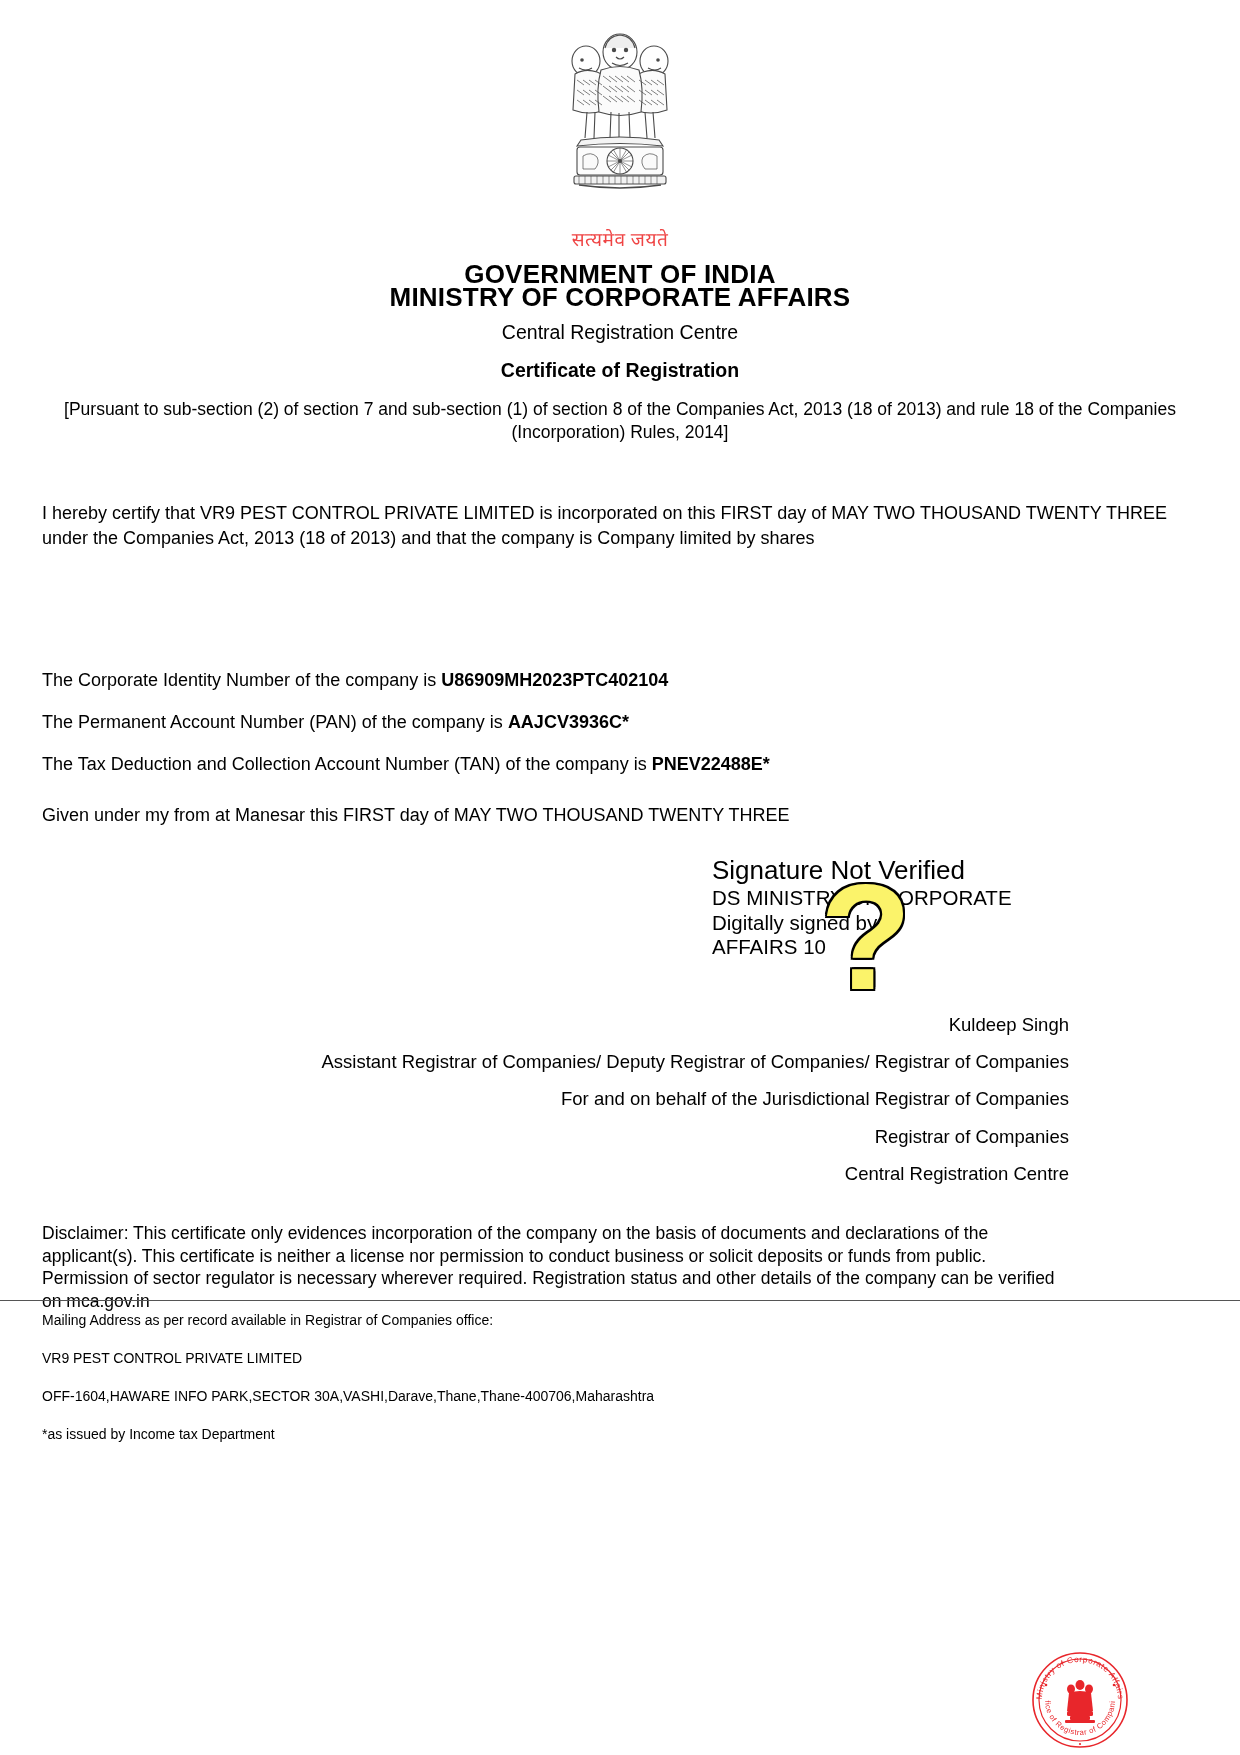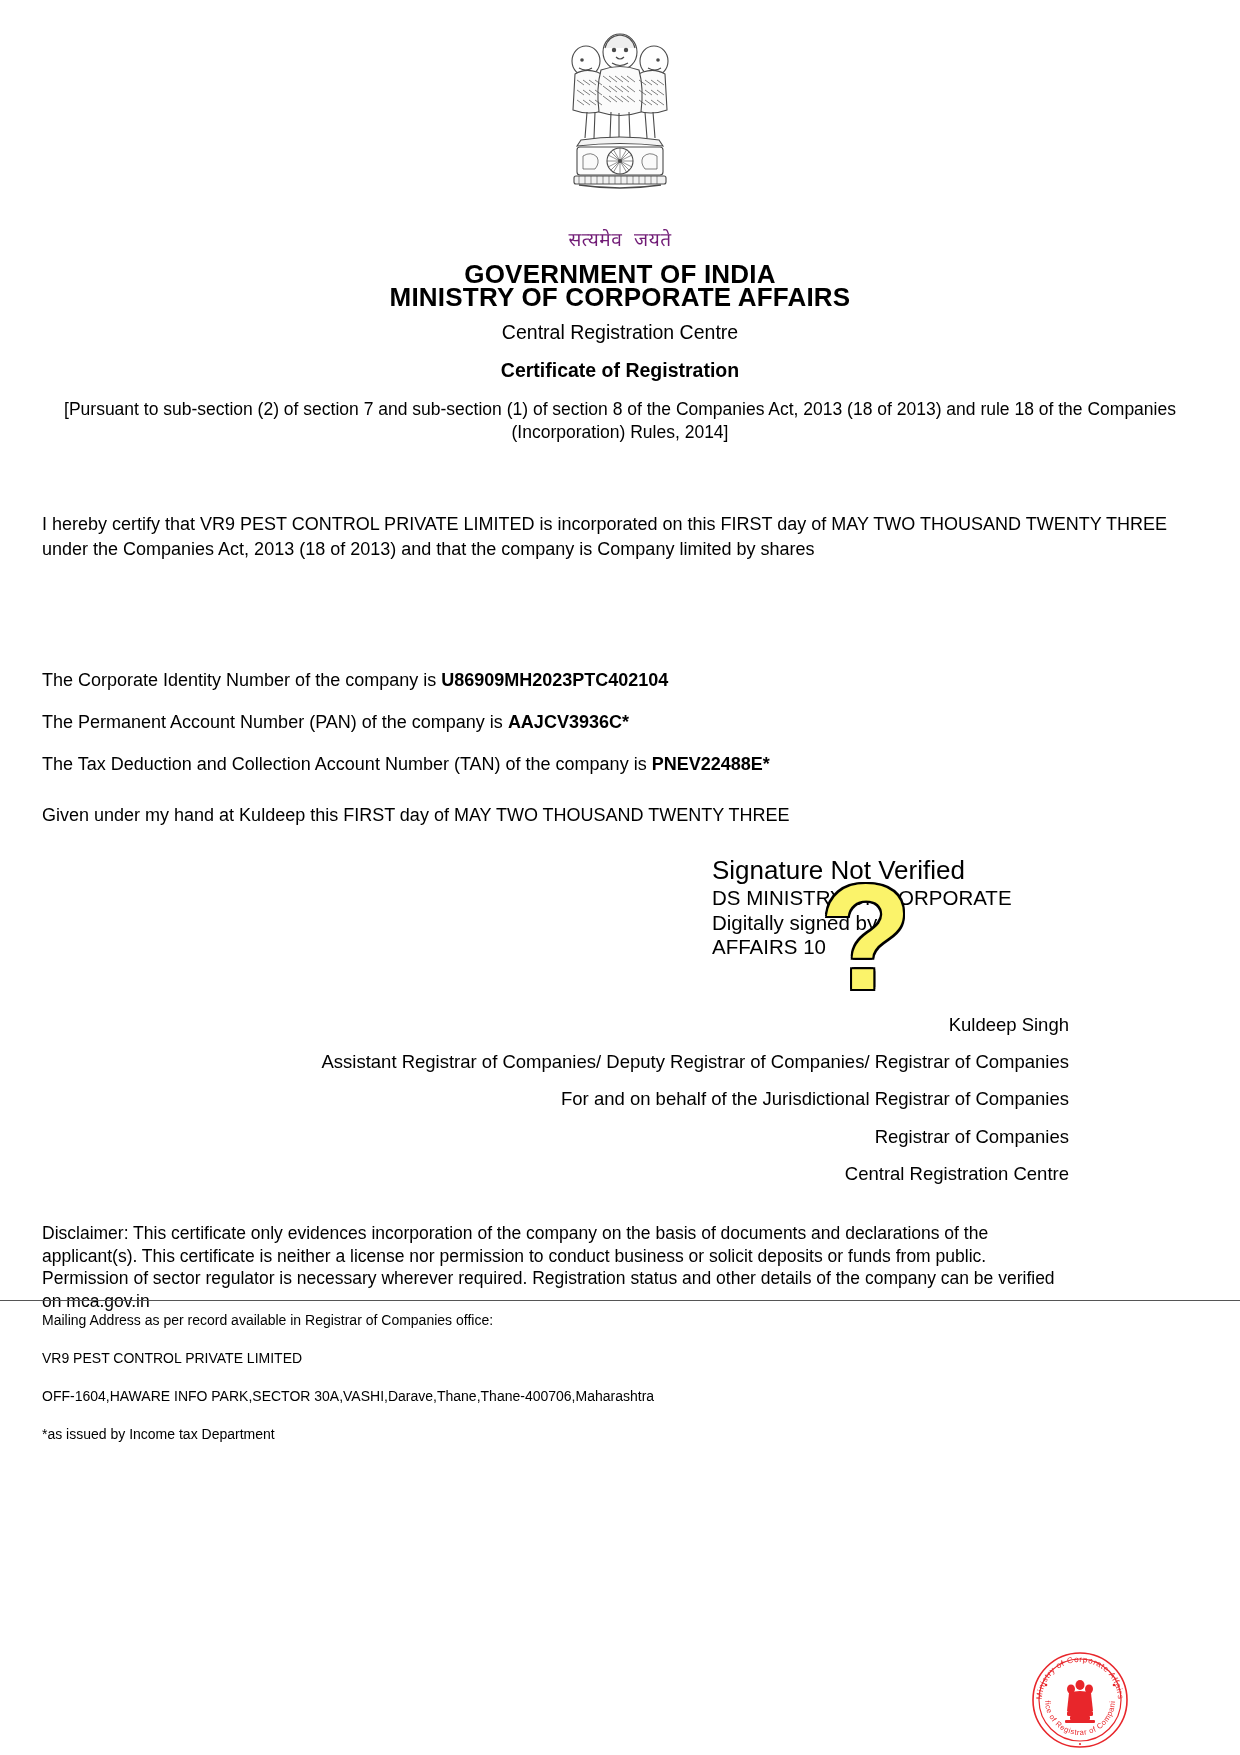--- a/index.html
+++ b/index.html
@@ -23,24 +23,24 @@
   
   .emblem-wrap {
     position: absolute;
     top: 30px;
     left: 0;
     width: 1240px;
     text-align: center;
   }
   .emblem-svg { display: inline-block; }
   .emblem-motto {
-    font-family: Liberation Mono, monospace;
+    font-family: Liberation Serif, serif;
     font-size: 19px;
     letter-spacing: 0.5px;
-    color: #701a75;
+    color: #ef4444;
     margin-top: 2px;
   }
 
   
   .hdr {
     position: absolute;
     left: 0;
     width: 1240px;
     text-align: center;
   }
@@ -73,21 +73,21 @@
 
   
   .body-block {
     position: absolute;
     left: 42px;
     width: 1155px;
     font-size: 18px;
     line-height: 25px;
     text-align: left;
   }
-  .certify { top: 512px; }
+  .certify { top: 501px; }
   .cin  { top: 668px; }
   .pan  { top: 710px; }
   .tan  { top: 752px; }
   .given{ top: 803px; }
   .b { font-weight: bold; }
 
   
   .sig-block {
     position: absolute;
     left: 712px;
@@ -256,21 +256,21 @@
 
   <div class="body-block cin">
     <span>The Corporate Identity Number of the company is </span><span class="b">U86909MH2023PTC402104</span>
   </div>
   <div class="body-block pan">
     <span>The Permanent Account Number (PAN) of the company is </span><span class="b">AAJCV3936C*</span>
   </div>
   <div class="body-block tan">
     <span>The Tax Deduction and Collection Account Number (TAN) of the company is </span><span class="b">PNEV22488E*</span>
   </div>
-  <div class="body-block given">Given under my hand at Kuldeep this  FIRST day of MAY  TWO THOUSAND TWENTY THREE</div>
+  <div class="body-block given">Given under my from at Manesar this  FIRST day of MAY  TWO THOUSAND TWENTY THREE</div>
 
   <div class="sig-block">
     <div class="sig-title">Signature Not Verified</div>
     <div class="sig-lines">DS MINISTRY OF CORPORATE</div>
     <div class="sig-lines">Digitally signed by</div>
     <div class="sig-lines">AFFAIRS 10</div>
   </div>
   <div class="qmark">?</div>
 
   <div class="right-block signer">Kuldeep  Singh</div>

